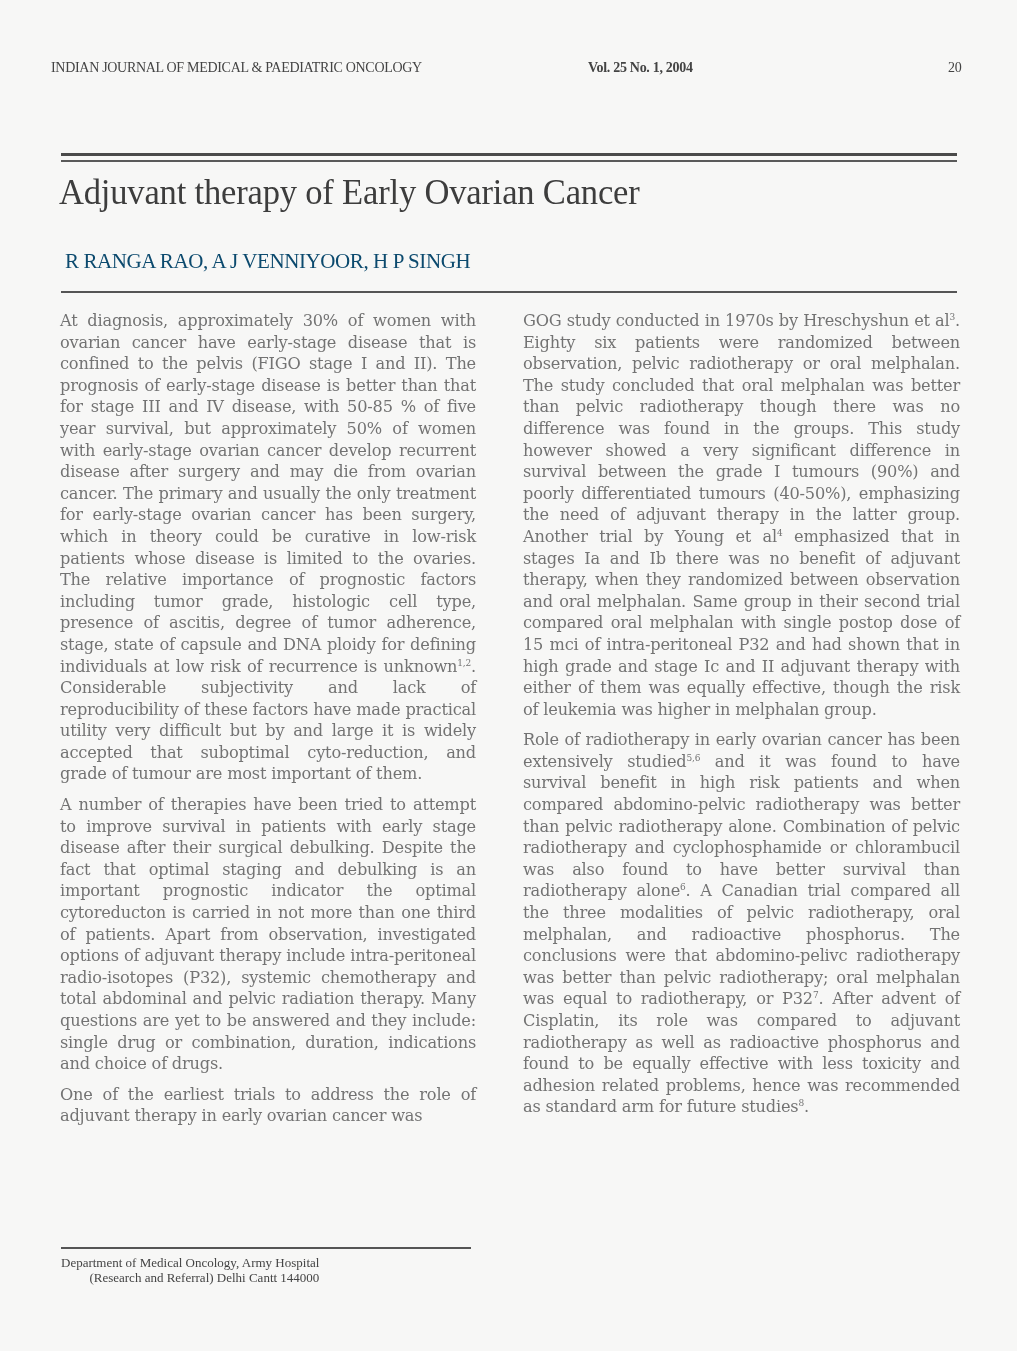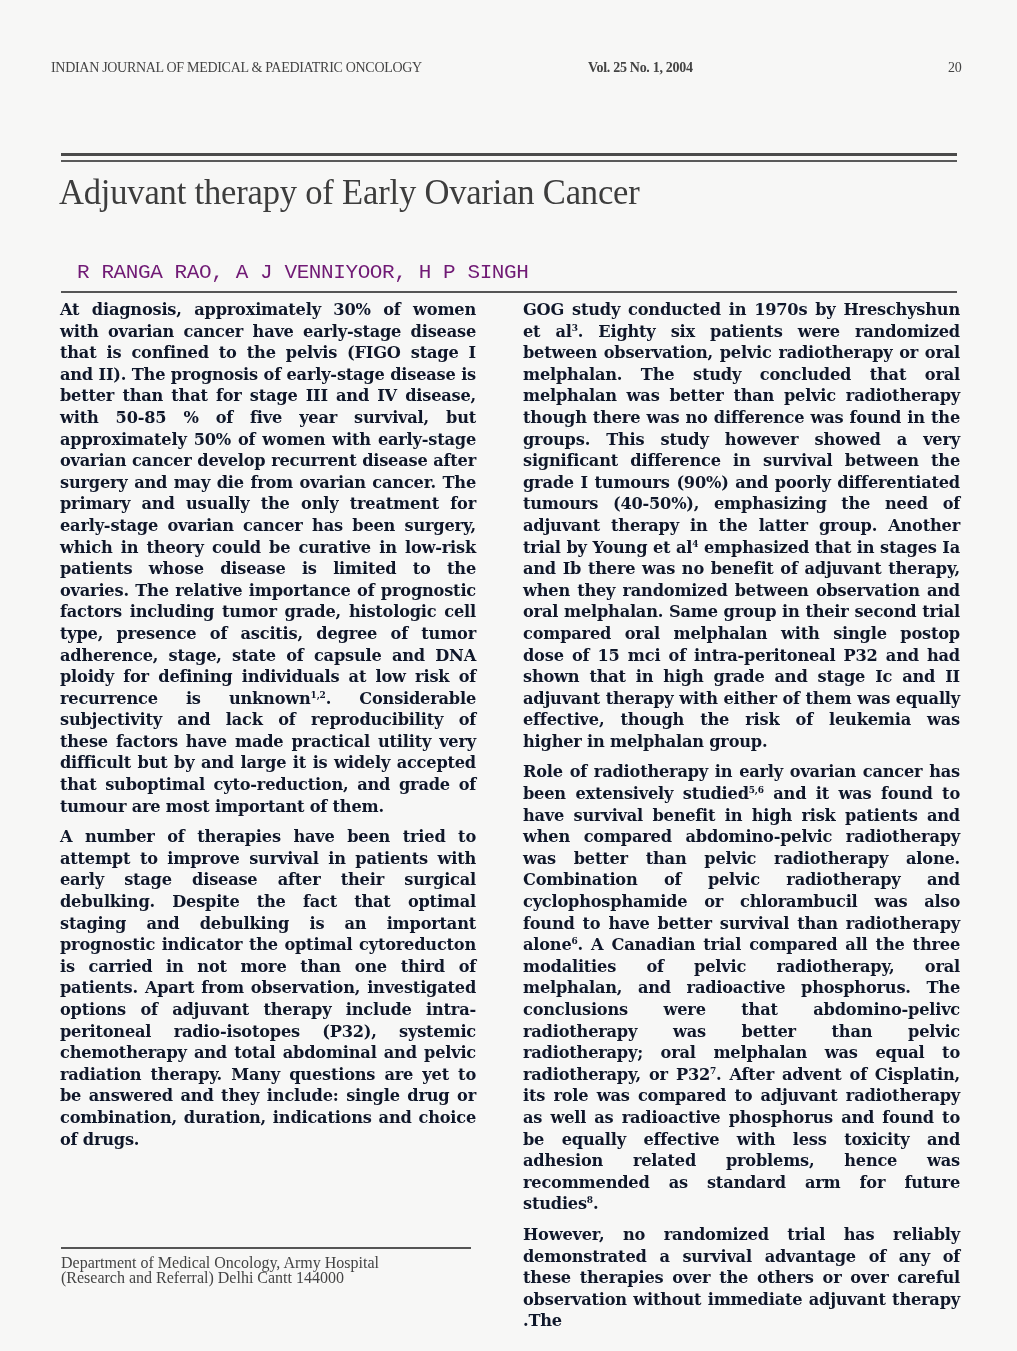--- a/index.html
+++ b/index.html
@@ -24,36 +24,37 @@
     .rule-authors { top: 291px; left: 61px; width: 896px; height: 1.5px; background: #555; }
     .rule-footnote { top: 1247px; left: 61px; width: 410px; height: 1.5px; background: #555; }
     .title {
       position: absolute; top: 171px; left: 59px;
       font-family: "Liberation Serif", serif; font-size: 36px; color: #3d3d3d;
       transform: scaleX(0.96); transform-origin: left;
       margin: 0; font-weight: normal; letter-spacing: -0.2px;
     }
     .authors {
       position: absolute; top: 245px; left: 61px;
-      font-family: Liberation Mono, monospace; font-size: 21px; color: #701a75;
-      margin: 16px; letter-spacing: -0.4px;
+      font-family: Liberation Serif, serif; font-size: 21px; color: #0c4a6e;
+      margin: 4px; letter-spacing: -0.4px;
     }
     .col {
-      position: absolute; top: 299px; width: 416px;
+      position: absolute; top: 310px; width: 416px;
       font-size: 16.2px; line-height: 21.6px; text-align: justify;
-      color: #0f172a; letter-spacing: -0.2px; font-weight: bold;
+      color: #737373; letter-spacing: -0.2px;
     }
     .col-left { left: 60px; }
     .col-right { left: 523px; width: 437px; }
     .col p { margin: 0 0 9px 0; hyphens: manual; }
     sup { font-size: 9px; line-height: 0; vertical-align: super; }
     .footnote {
       position: absolute; top: 1255px; left: 61px;
-      font-family: "Liberation Serif", serif; font-size: 16px; line-height: 15px;
+      font-family: "Liberation Serif", serif; font-size: 13px; line-height: 15px;
       color: #444;
+      text-align: right;
     }
   </style>
 </head>
 <body>
 
 <div class="running-head">
   <span class="journal">INDIAN JOURNAL OF MEDICAL &amp; PAEDIATRIC ONCOLOGY</span>
   <span class="issue">Vol. 25 No. 1, 2004</span>
   <span class="page-no">20</span>
 </div>
@@ -62,25 +63,25 @@
 <div class="rule rule-top-thin"></div>
 
 <h1 class="title">Adjuvant therapy of Early Ovarian Cancer</h1>
 <p class="authors">R RANGA RAO, A J VENNIYOOR, H P SINGH</p>
 
 <div class="rule rule-authors"></div>
 
 <div class="col col-left">
   <p><span>At diagnosis, approximately 30% of women with ovarian cancer have early-stage disease that is confined to the pelvis (FIGO stage I and II). The prognosis of early-stage disease is better than that for stage III and IV disease, with 50-85 % of five year survival, but approximately 50% of women with early-stage ovarian cancer develop recurrent disease after surgery and may die from ovarian cancer. The primary and usually the only treatment for early-stage ovarian cancer has been surgery, which in theory could be curative in low-risk patients whose disease is limited to the ovaries. The relative importance of prognostic factors including tumor grade, histologic cell type, presence of ascitis, degree of tumor adherence, stage, state of capsule and DNA ploidy for defining individuals at low risk of recurrence is unknown</span><sup>1,2</sup><span>. Considerable subjectivity and lack of reproducibility of these factors have made practical utility very difficult but by and large it is widely accepted that suboptimal cyto-reduction, and grade of tumour are most important of them.</span></p>
   <p>A number of therapies have been tried to attempt to improve survival in patients with early stage disease after their surgical debulking. Despite the fact that optimal staging and debulking is an important prognostic indicator the optimal cytoreducton is carried in not more than one third of patients. Apart from observation, investigated options of adjuvant therapy include intra-peritoneal radio-isotopes (P32), systemic chemotherapy and total abdominal and pelvic radiation therapy. Many questions are yet to be answered and they include: single drug or combination, duration, indications and choice of drugs.</p>
+  <p>One of the earliest trials to address the role of adjuvant therapy in early ovarian cancer was</p>
 </div>
 
 <div class="col col-right">
   <p><span>GOG study conducted in 1970s by Hreschyshun et al</span><sup>3</sup><span>. Eighty six patients were randomized between observation, pelvic radiotherapy or oral melphalan. The study concluded that oral melphalan was better than pelvic radiotherapy though there was no difference was found in the groups. This study however showed a very significant difference in survival between the grade I tumours (90%) and poorly differentiated tumours (40-50%), emphasizing the need of adjuvant therapy in the latter group. Another trial by Young et al</span><sup>4</sup><span> emphasized that in stages Ia and Ib there was no benefit of adjuvant therapy, when they randomized between observation and oral melphalan. Same group in their second trial compared oral melphalan with single postop dose of 15 mci of intra-peritoneal P32 and had shown that in high grade and stage Ic and II adjuvant therapy with either of them was equally effective, though the risk of leukemia was higher in melphalan group.</span></p>
   <p><span>Role of radiotherapy in early ovarian cancer has been extensively studied</span><sup>5,6</sup><span> and it was found to have survival benefit in high risk patients and when compared abdomino-pelvic radiotherapy was better than pelvic radiotherapy alone. Combination of pelvic radiotherapy and cyclophosphamide or chlorambucil was also found to have better survival than radiotherapy alone</span><sup>6</sup><span>. A Canadian trial compared all the three modalities of pelvic radiotherapy, oral melphalan, and radioactive phosphorus. The conclusions were that abdomino-pelivc radiotherapy was better than pelvic radiotherapy; oral melphalan was equal to radiotherapy, or P32</span><sup>7</sup><span>. After advent of Cisplatin, its role was compared to adjuvant radiotherapy as well as radioactive phosphorus and found to be equally effective with less toxicity and adhesion related problems, hence was recommended as standard arm for future studies</span><sup>8</sup><span>.</span></p>
-  <p>However, no randomized trial has reliably demonstrated a survival advantage of any of these therapies over the others or over careful observation without immediate adjuvant therapy .The</p>
 </div>
 
 <div class="rule rule-footnote"></div>
 <div class="footnote">
   <div>Department of Medical Oncology, Army Hospital</div>
   <div>(Research and Referral)  Delhi Cantt  144000</div>
 </div>
 
 </body></html>

